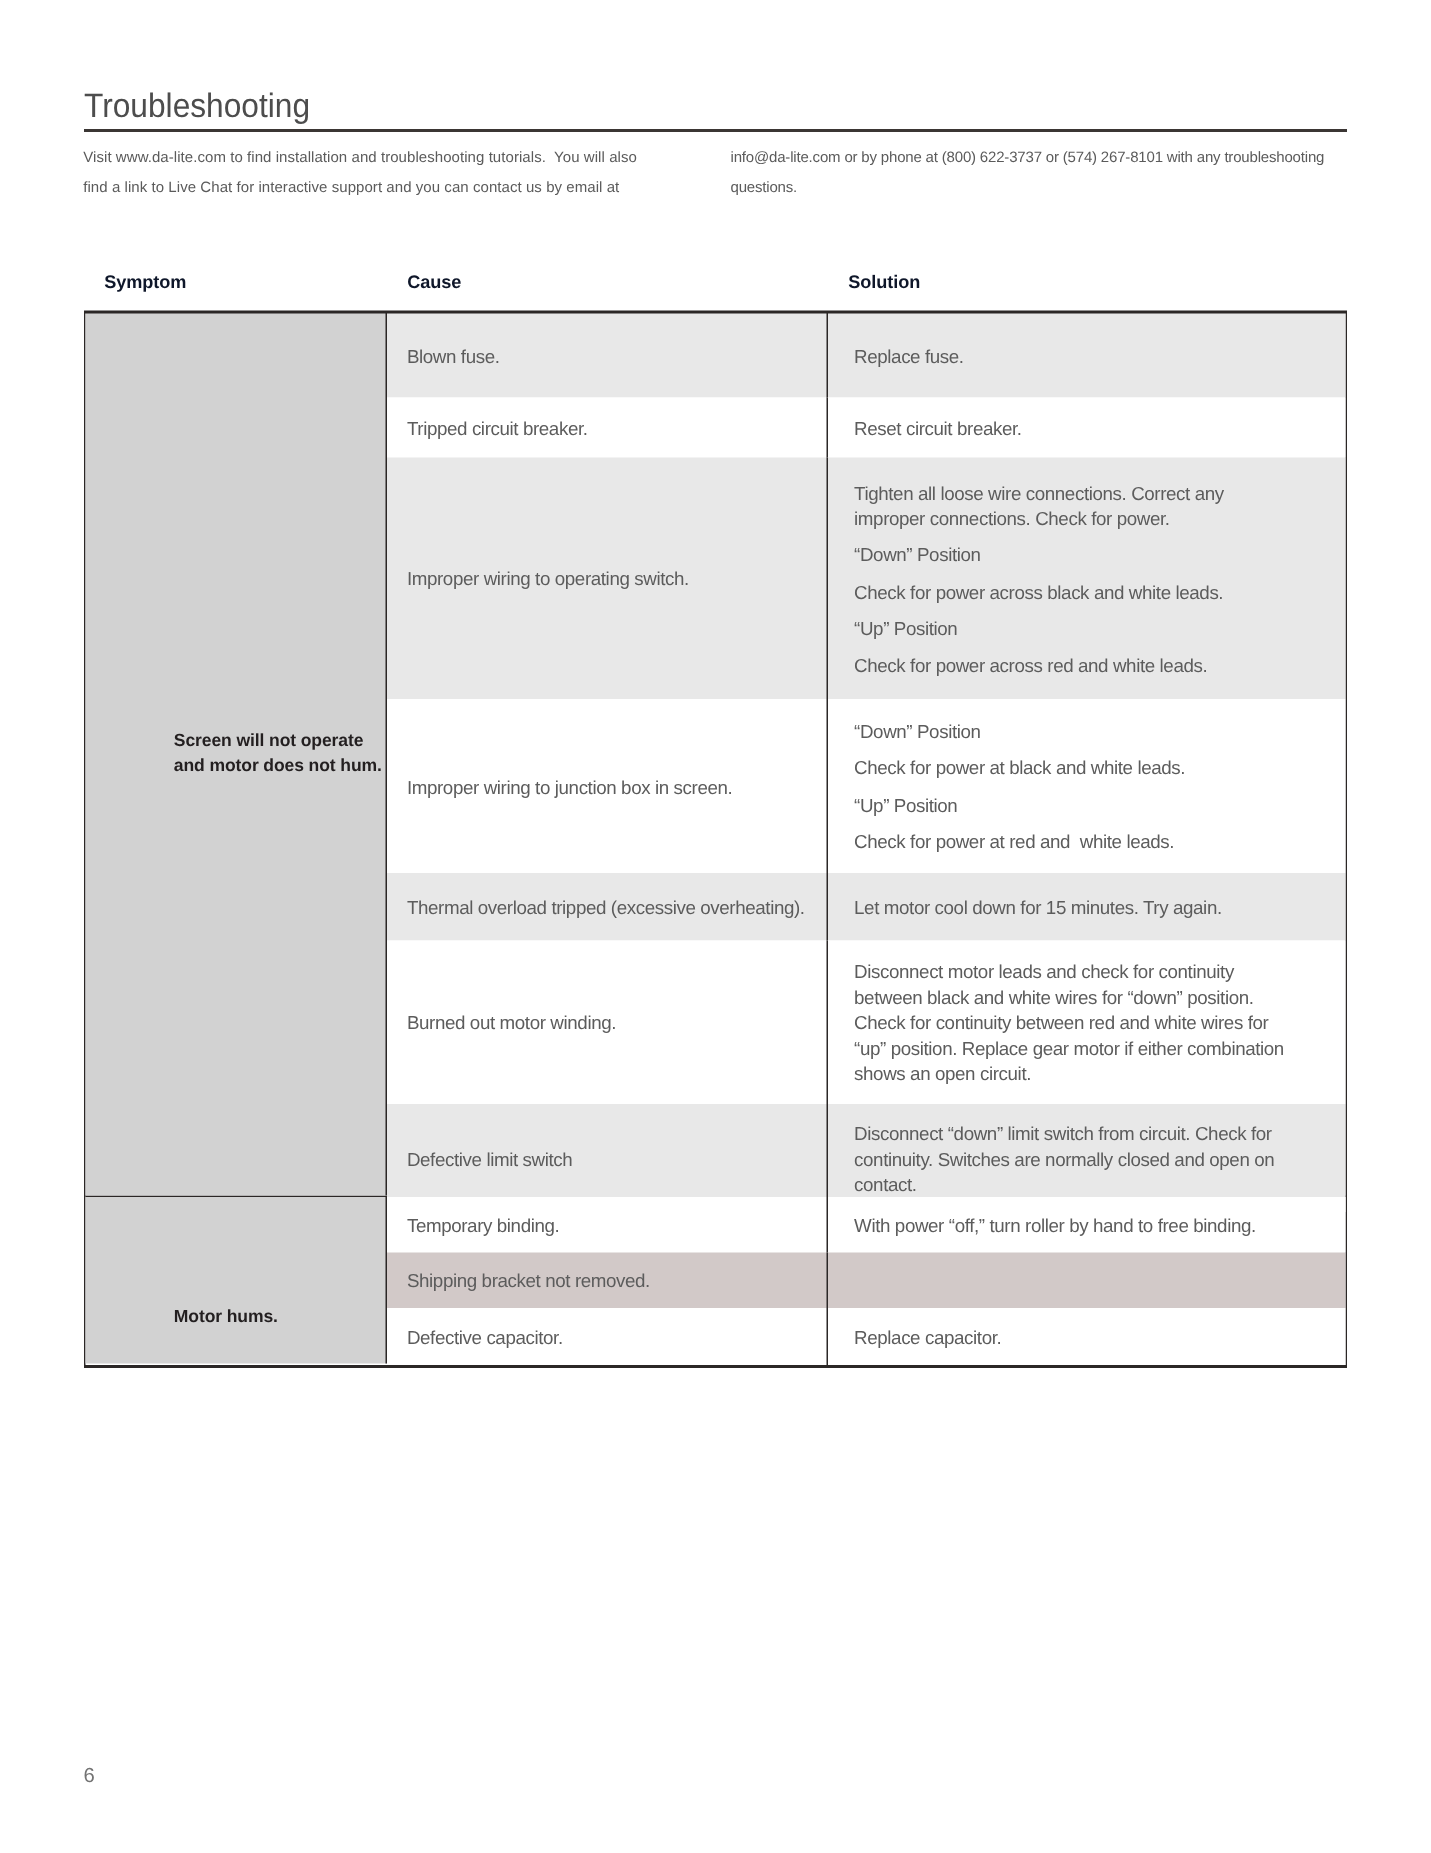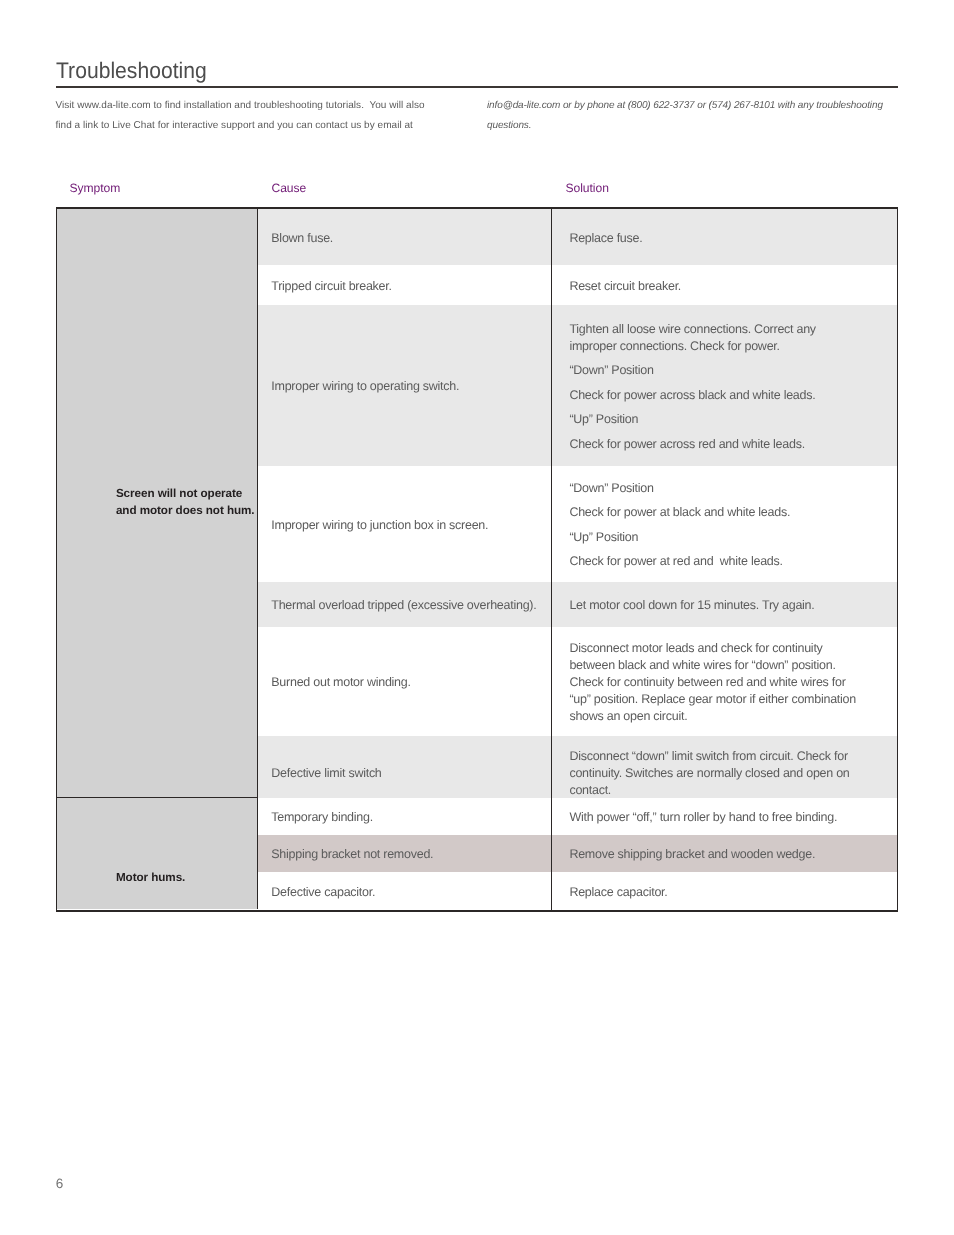--- a/index.html
+++ b/index.html
@@ -10,23 +10,23 @@
 
   h1,p{margin:0;padding:0;font-weight:inherit;}
   .title{position:absolute;left:56.3px;top:58px;font-size:22.6px;font-weight:400;
          color:#4d4d4d;line-height:26px;letter-spacing:0px;
          transform:scaleX(0.935);transform-origin:left center;}
   .title-rule{position:absolute;left:56px;top:85.6px;width:842.2px;height:2px;background:#3b3634;}
 
   .intro{position:absolute;font-size:10px;line-height:20.4px;color:#5b5b5b;
          white-space:pre-wrap;}
   .intro.col1{left:55.5px;top:96px;width:385px;letter-spacing:0.04px;}
-  .intro.col2{left:487px;top:96px;width:415px;letter-spacing:-0.12px;font-style:italic;}
+  .intro.col2{left:487px;top:96px;width:415px;letter-spacing:-0.12px;}
 
-  .colhead{position:absolute;top:180.6px;font-size:12.1px;font-weight:400;color:#701a75;
+  .colhead{position:absolute;top:180.6px;font-size:12.1px;font-weight:700;color:#0f172a;
            letter-spacing:-0.05px;line-height:14px;}
   .colhead.c1{left:69.5px;}
   .colhead.c2{left:271.5px;}
   .colhead.c3{left:565.5px;}
 
   .tbl{position:absolute;left:56px;top:208.4px;width:842.2px;box-sizing:border-box;z-index:1;
        border-left:1.4px solid #2b2726;border-right:1.4px solid #2b2726;padding-bottom:2px;}
   .tbl-top{position:absolute;left:56px;top:206.8px;width:842.2px;height:2px;background:#2b2726;z-index:5;}
   .tbl-bot{position:absolute;left:56px;top:910.2px;width:842.2px;height:2px;background:#2b2726;z-index:5;}
   .grp{display:flex;box-sizing:border-box;}
@@ -169,25 +169,20 @@
           <div class="sol">
               <div class="sol-in">
             <p>With power “off,” turn roller by hand to free binding.</p>
           </div>
             </div>
         </div>
         <div class="row sh-hi" style="height:36.8px">
           <div class="cause">
               <p>Shipping bracket not removed.</p>
             </div>
-          <div class="sol">
-              <div class="sol-in">
-            <p>Remove shipping bracket and wooden wedge.</p>
-          </div>
-            </div>
         </div>
         <div class="row sh-none" style="height:38.0px">
           <div class="cause">
               <p>Defective capacitor.</p>
             </div>
           <div class="sol">
               <div class="sol-in">
             <p>Replace capacitor.</p>
           </div>
             </div>

